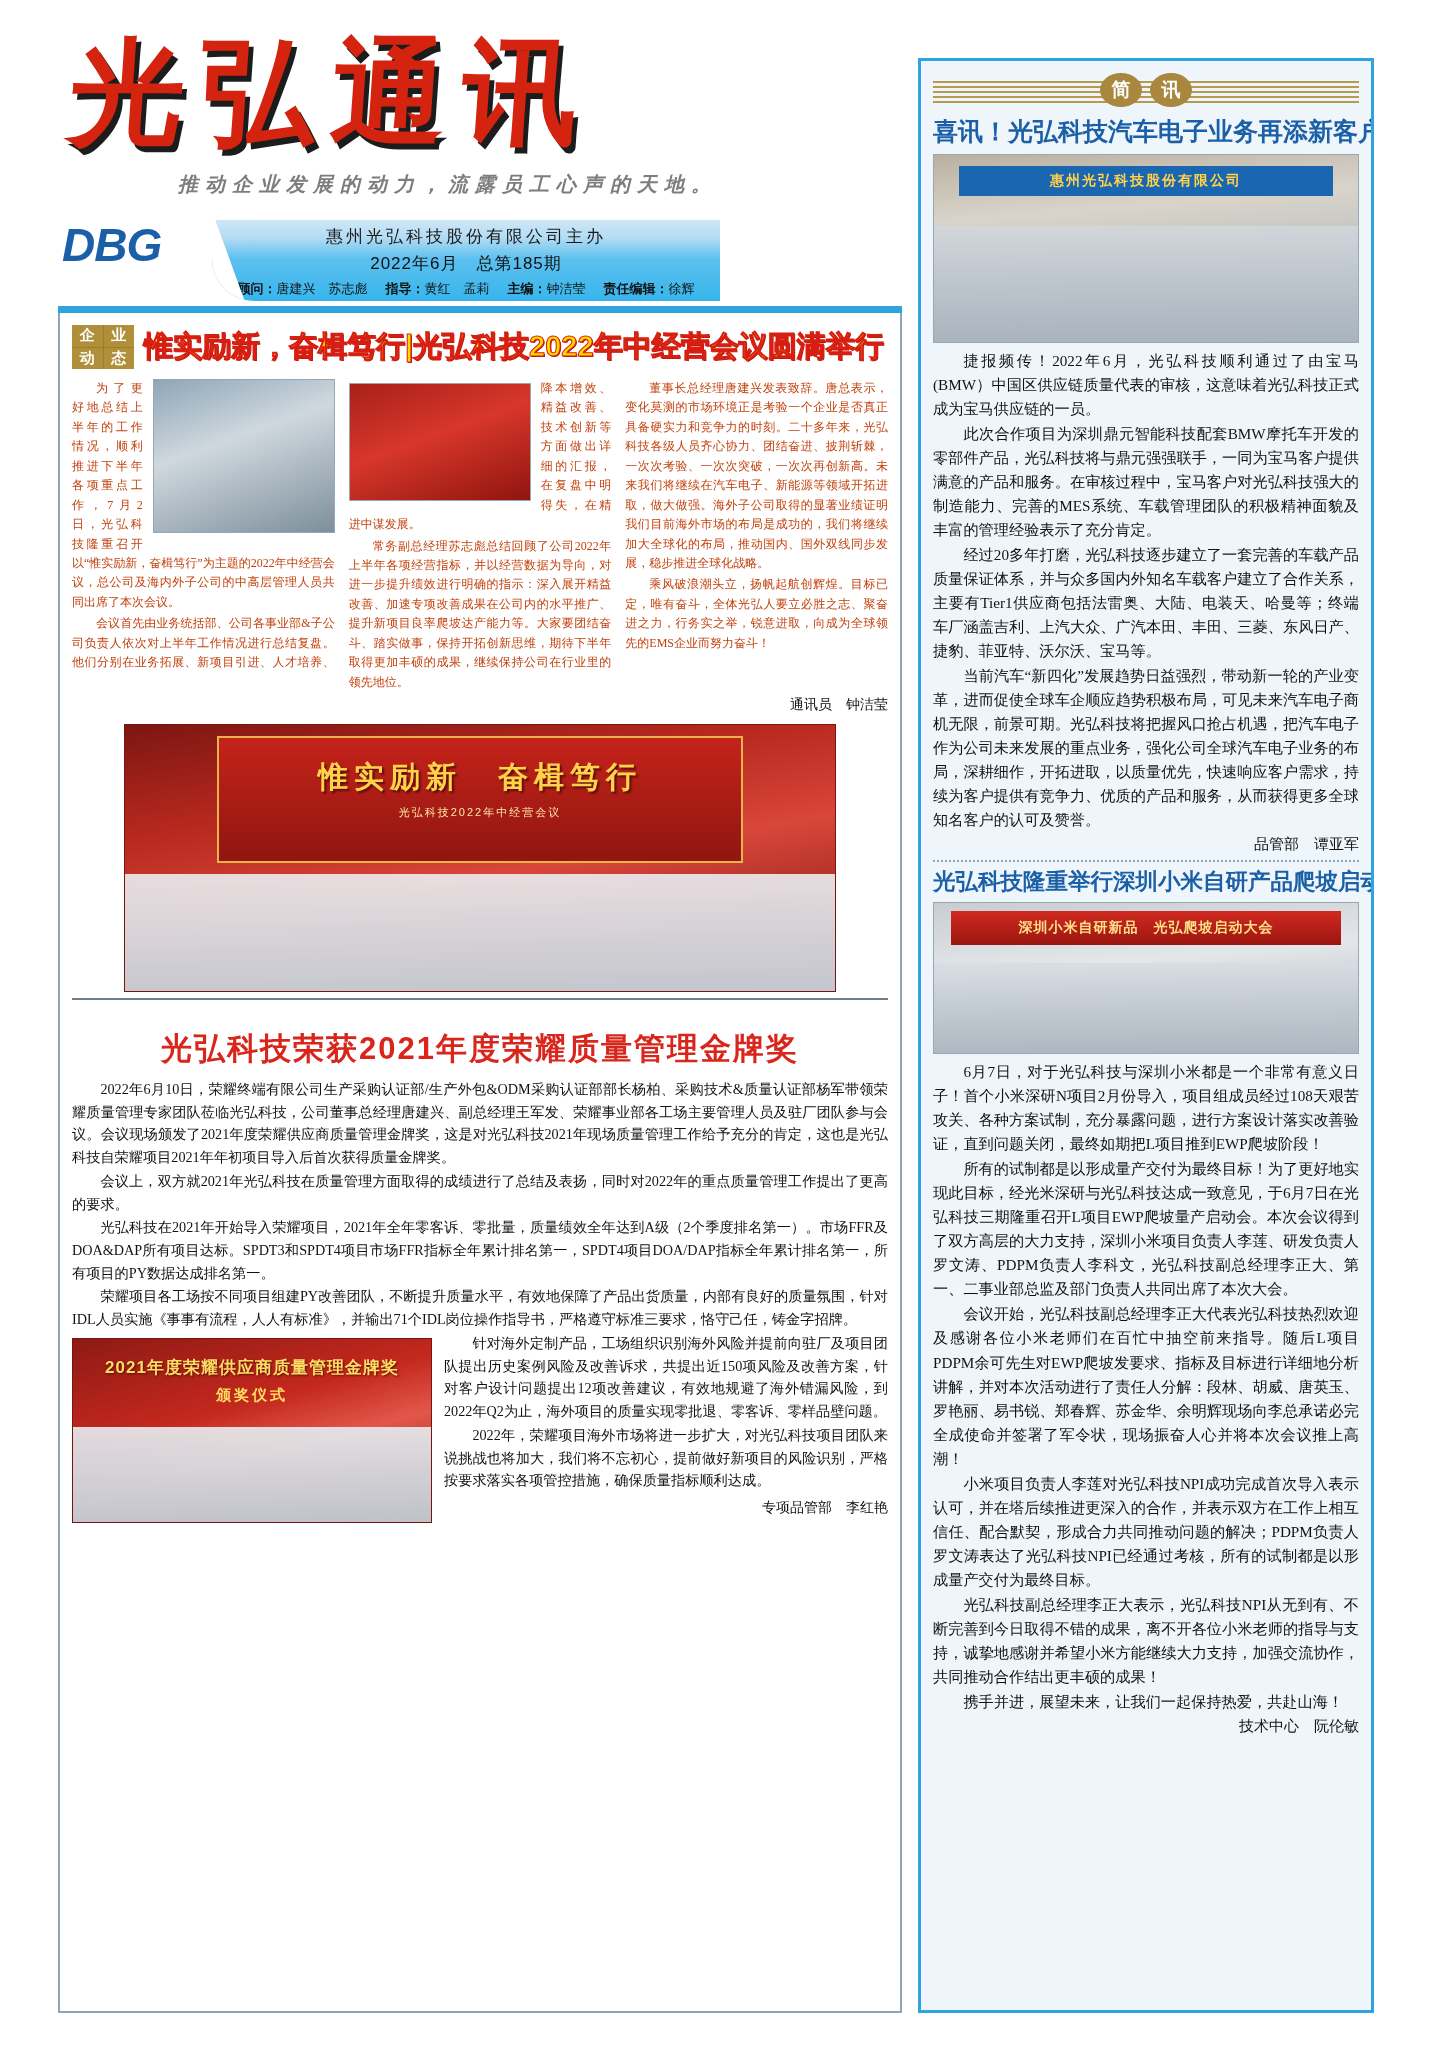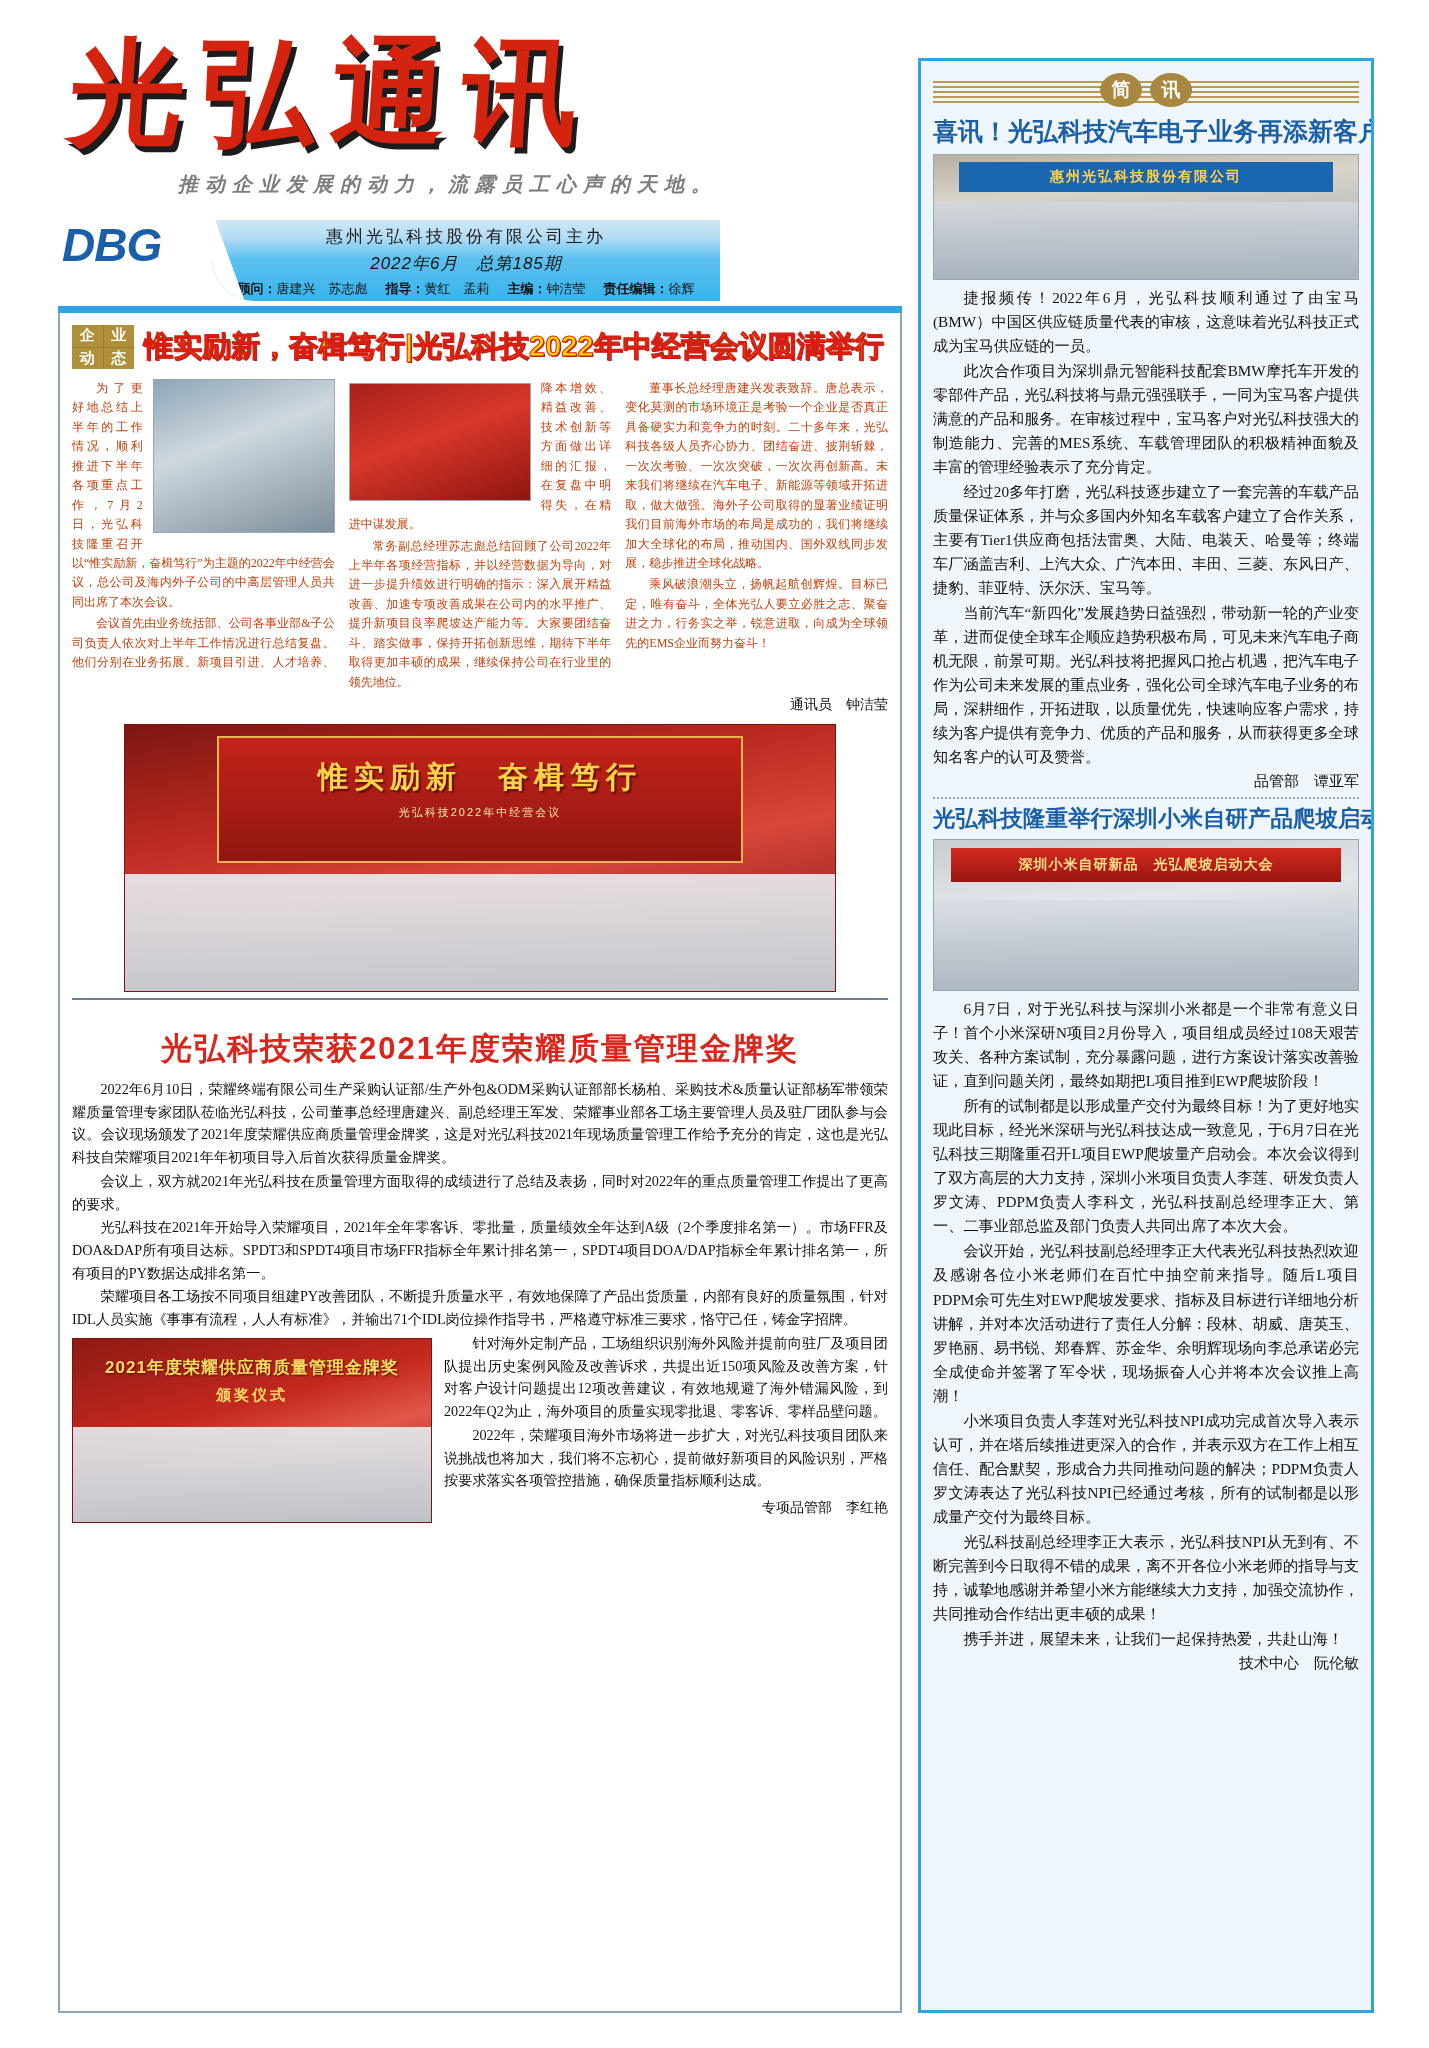--- a/index.html
+++ b/index.html
@@ -86,21 +86,20 @@
     font-family: "Liberation Sans", sans-serif;
     font-size: 17px; color: #1a1a1a;
     letter-spacing: 3px;
     padding-top: 2px;
   }
   .ib-line2 {
     font-family: "Liberation Sans", sans-serif;
     font-size: 17px; color: #111;
     letter-spacing: 1px;
     margin-top: 4px;
-    font-style: italic;
   }
   .ib-line3 {
     font-family: "Liberation Sans", sans-serif;
     font-size: 13px; color: #111;
     margin-top: 5px; font-weight: bold;
   }
   .ib-line3 .lbl { font-weight: bold; }
   .ib-line3 .val { font-weight: normal; }
   .ib-line4 {
     font-family: "Liberation Sans", sans-serif;
@@ -319,21 +318,21 @@
     text-align: center;
     font-family: "Liberation Sans", sans-serif;
     font-weight: bold; font-size: 25px;
     color: #1b5fa6;
     letter-spacing: 0px;
     white-space: nowrap;
     margin-top: -2px;
   }
   .sb-photo1 {
     margin-top: 6px;
-    width: 100%; height: 126px;
+    width: 100%; height: 189px;
     background: linear-gradient(175deg,#b9b0a0 0%, #d9d4cb 30%, #9aa7ae 100%);
     border: 1px solid #9aa7b2;
     position: relative; overflow: hidden;
   }
   .sb-photo1 .bluebanner {
     position: absolute; left: 6%; right: 6%; top: 6%; height: 30px;
     background: #1a66b0; color: #ffd24a;
     font-family: "Liberation Sans", sans-serif; font-weight: bold; font-size: 14px;
     display: flex; align-items: center; justify-content: center; letter-spacing: 2px;
   }

